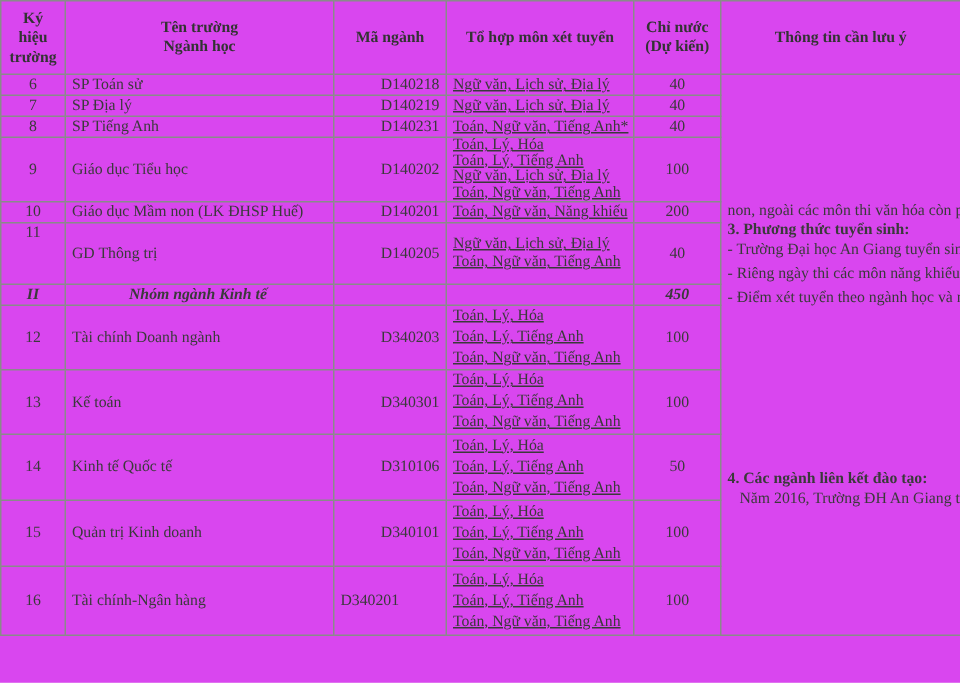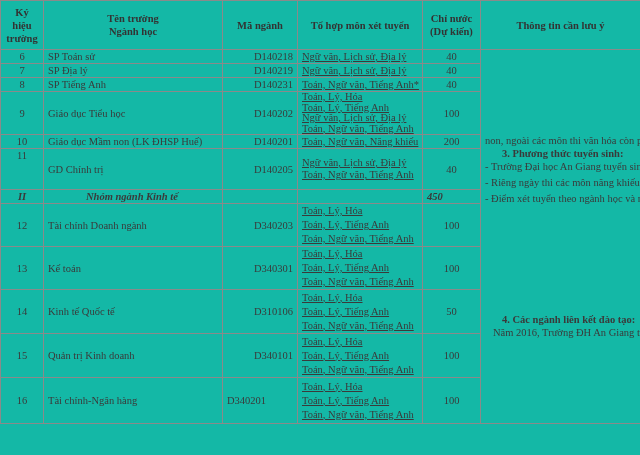--- a/index.html
+++ b/index.html
@@ -4,21 +4,21 @@
 <style>
   html, body { margin:0; padding:0; }
   body {
     width:640px; height:455px; overflow:hidden;
     background:#f4f4f2;
     font-family:"Liberation Serif", "DejaVu Serif", serif;
     color:#3a3a3a;
   }
   .sheet {
     position:absolute; left:0; top:0; width:640px; height:455px;
-    background:#14b8a6;
+    background:#d946ef;
   }
   table.grid {
     position:absolute; left:0; top:0;
     border-collapse:collapse;
     table-layout:fixed;
     width:640px;
   }
   table.grid td, table.grid th {
     border:1px solid #8a8a8a;
     padding:0 4px;
@@ -44,21 +44,21 @@
   td.c-chitieu { text-align:center; }
   td.info {
     white-space:normal;
     vertical-align:top;
     text-align:justify;
     font-size:10.5px;
     line-height:12.6px;
     padding:4px 5px 0 5px;
   }
   .info p { margin:0; }
-  .info .b { font-weight:bold;margin-left:17px; }
+  .info .b { font-weight:bold; }
   .info .gap { height:3px; }
   tr.group td { font-style:italic; font-weight:bold;margin-left:18px; }
   .line { display:block; }
   td.ma-top { vertical-align:top; text-align:left; padding-right:8px; padding-top:2px; }
 </style>
 </head>
 <body>
 
 <div class="sheet">
 <table class="grid">
@@ -142,35 +142,35 @@
   <tr style="height:14px">
     <td class="c-ky">10</td>
     <td class="c-ten">Giáo dục Mầm non (LK ĐHSP Huế)</td>
     <td class="c-ma">D140201</td>
     <td class="c-tohop">Toán, Ngữ văn, Năng khiếu</td>
     <td class="c-chitieu">200</td>
   </tr>
 
   <tr style="height:41px">
     <td class="c-ky" style="vertical-align:top">11</td>
-    <td class="c-ten">GD Chính trị</td>
+    <td class="c-ten">GD Thông trị</td>
     <td class="c-ma">D140205</td>
     <td class="c-tohop" style="line-height:12px">
       <span class="line">Ngữ văn, Lịch sử, Địa lý</span>
       <span class="line">Toán, Ngữ văn, Tiếng Anh</span>
     </td>
     <td class="c-chitieu">40</td>
   </tr>
 
   <tr class="group" style="height:14px">
     <td class="c-ky">II</td>
     <td class="c-ten" style="padding-left:42px">Nhóm ngành Kinh tế</td>
     <td></td>
     <td></td>
-    <td class="c-chitieu" style="text-align:left">450</td>
+    <td class="c-chitieu" style="text-align:center">450</td>
   </tr>
 
   <tr style="height:43px">
     <td class="c-ky">12</td>
     <td class="c-ten">Tài chính Doanh ngành</td>
     <td class="c-ma">D340203</td>
     <td class="c-tohop" style="line-height:14px">
       <span class="line">Toán, Lý, Hóa</span>
       <span class="line">Toán, Lý, Tiếng Anh</span>
       <span class="line">Toán, Ngữ văn, Tiếng Anh</span>

